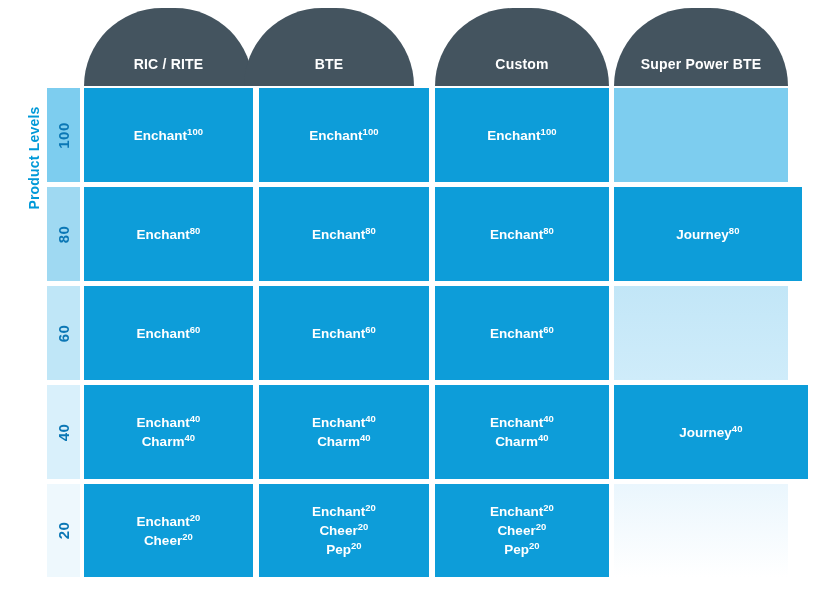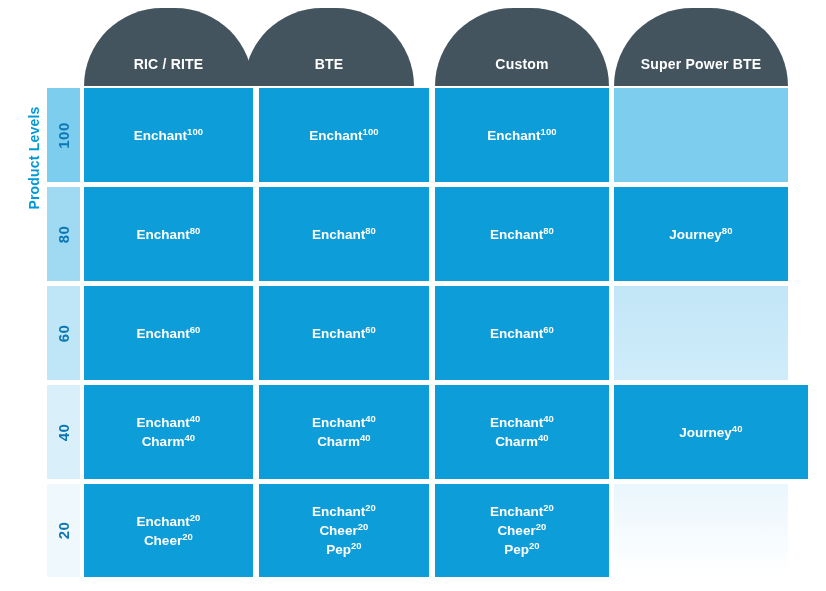--- a/index.html
+++ b/index.html
@@ -155,21 +155,21 @@
       <div class="cell" style="left: 614px; top: 88px; width: 174px; height: 94px; background: linear-gradient(rgb(125, 205, 239), rgb(125, 205, 239));"></div>
       <div class="cell" style="left: 84px; top: 187px; width: 169px; height: 94px; background: rgb(13, 157, 217);">
         <div class="entry"><span>Enchant</span><sup>80</sup></div>
       </div>
       <div class="cell" style="left: 259px; top: 187px; width: 170px; height: 94px; background: rgb(13, 157, 217);">
         <div class="entry"><span>Enchant</span><sup>80</sup></div>
       </div>
       <div class="cell" style="left: 435px; top: 187px; width: 174px; height: 94px; background: rgb(13, 157, 217);">
         <div class="entry"><span>Enchant</span><sup>80</sup></div>
       </div>
-      <div class="cell" style="left: 614px; top: 187px; width: 174px; height: 94px; background: rgb(13, 157, 217);">
+      <div class="cell" style="left: 614px; top: 187px; width: 188px; height: 94px; background: rgb(13, 157, 217);">
         <div class="entry"><span>Journey</span><sup>80</sup></div>
       </div>
       <div class="cell" style="left: 84px; top: 286px; width: 169px; height: 94px; background: rgb(13, 157, 217);">
         <div class="entry"><span>Enchant</span><sup>60</sup></div>
       </div>
       <div class="cell" style="left: 259px; top: 286px; width: 170px; height: 94px; background: rgb(13, 157, 217);">
         <div class="entry"><span>Enchant</span><sup>60</sup></div>
       </div>
       <div class="cell" style="left: 435px; top: 286px; width: 174px; height: 94px; background: rgb(13, 157, 217);">
         <div class="entry"><span>Enchant</span><sup>60</sup></div>

